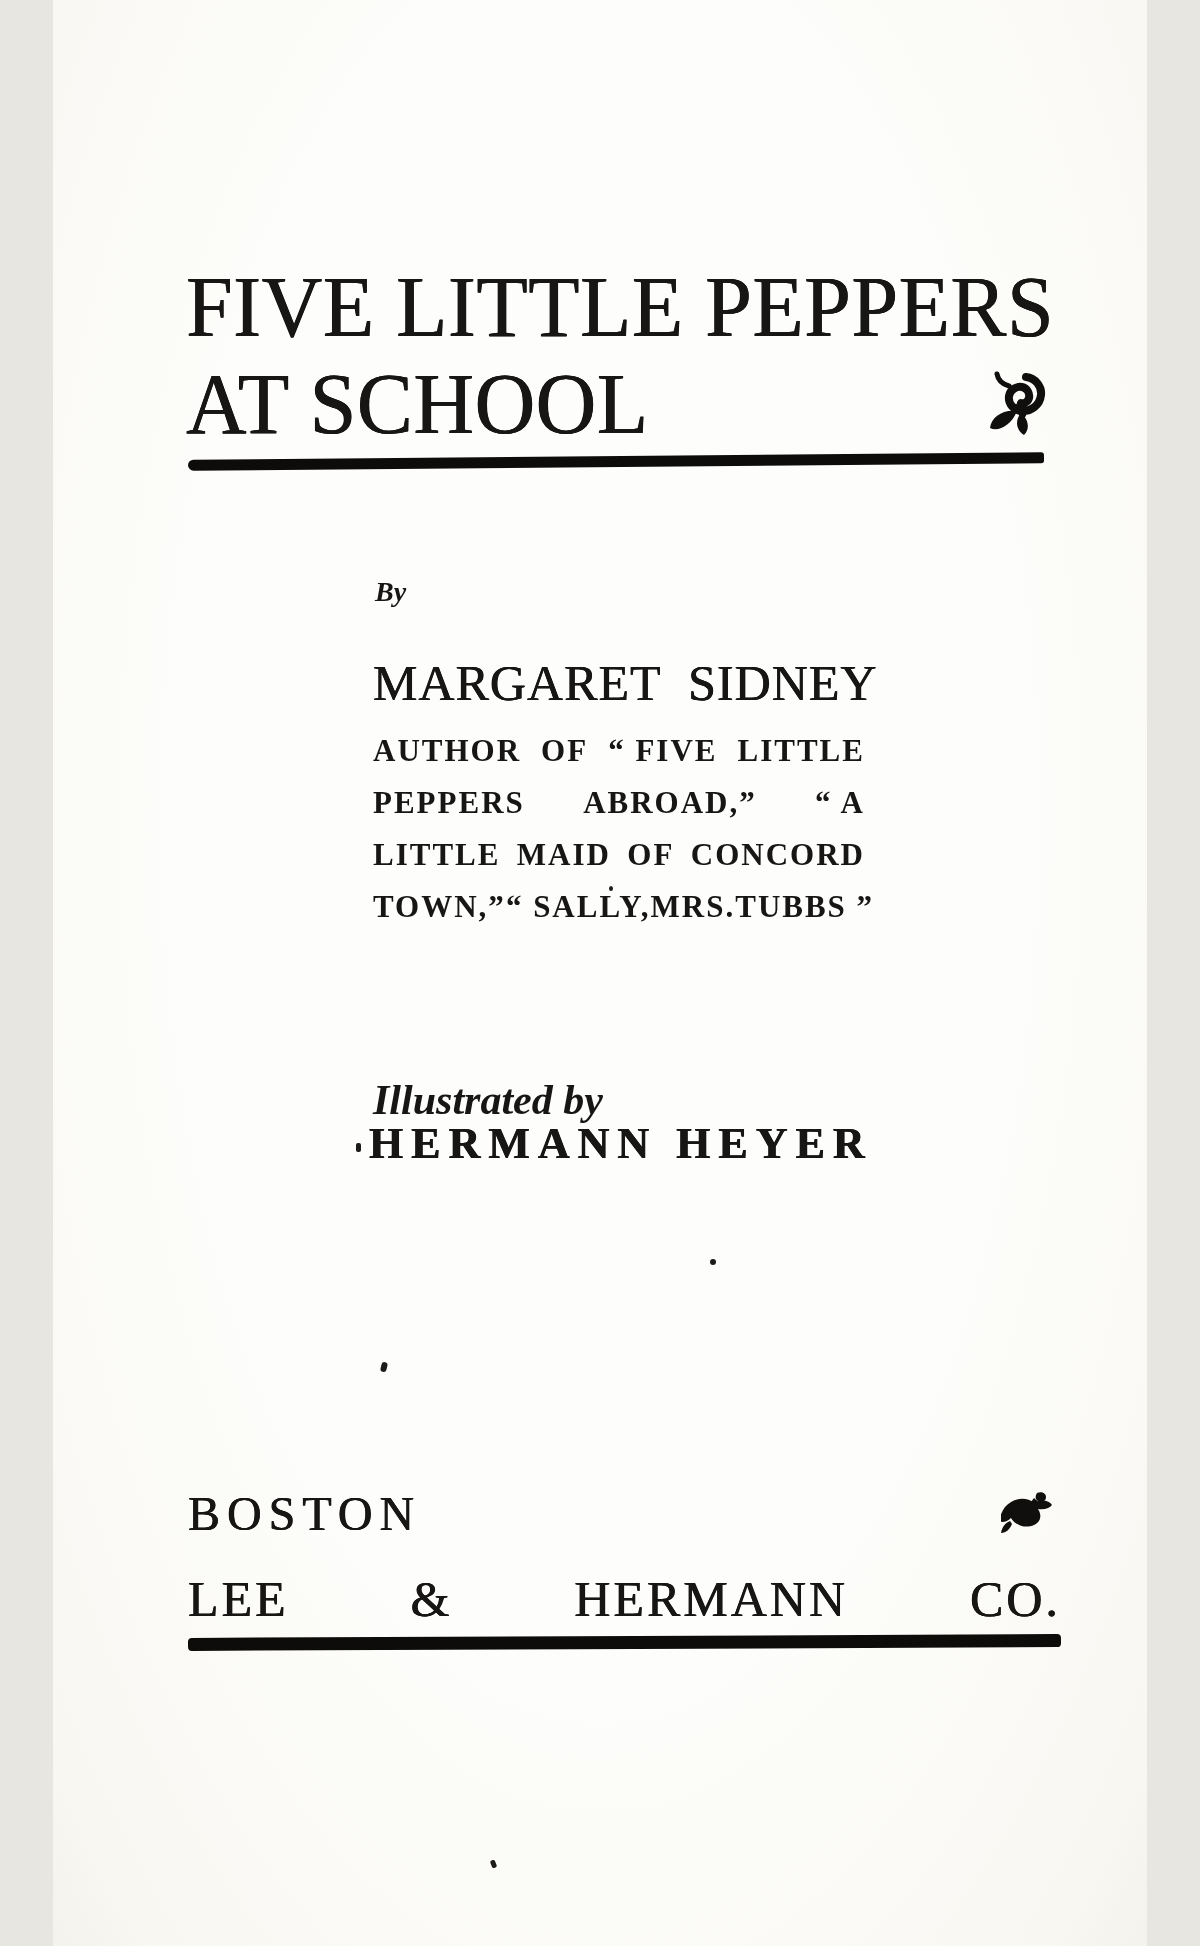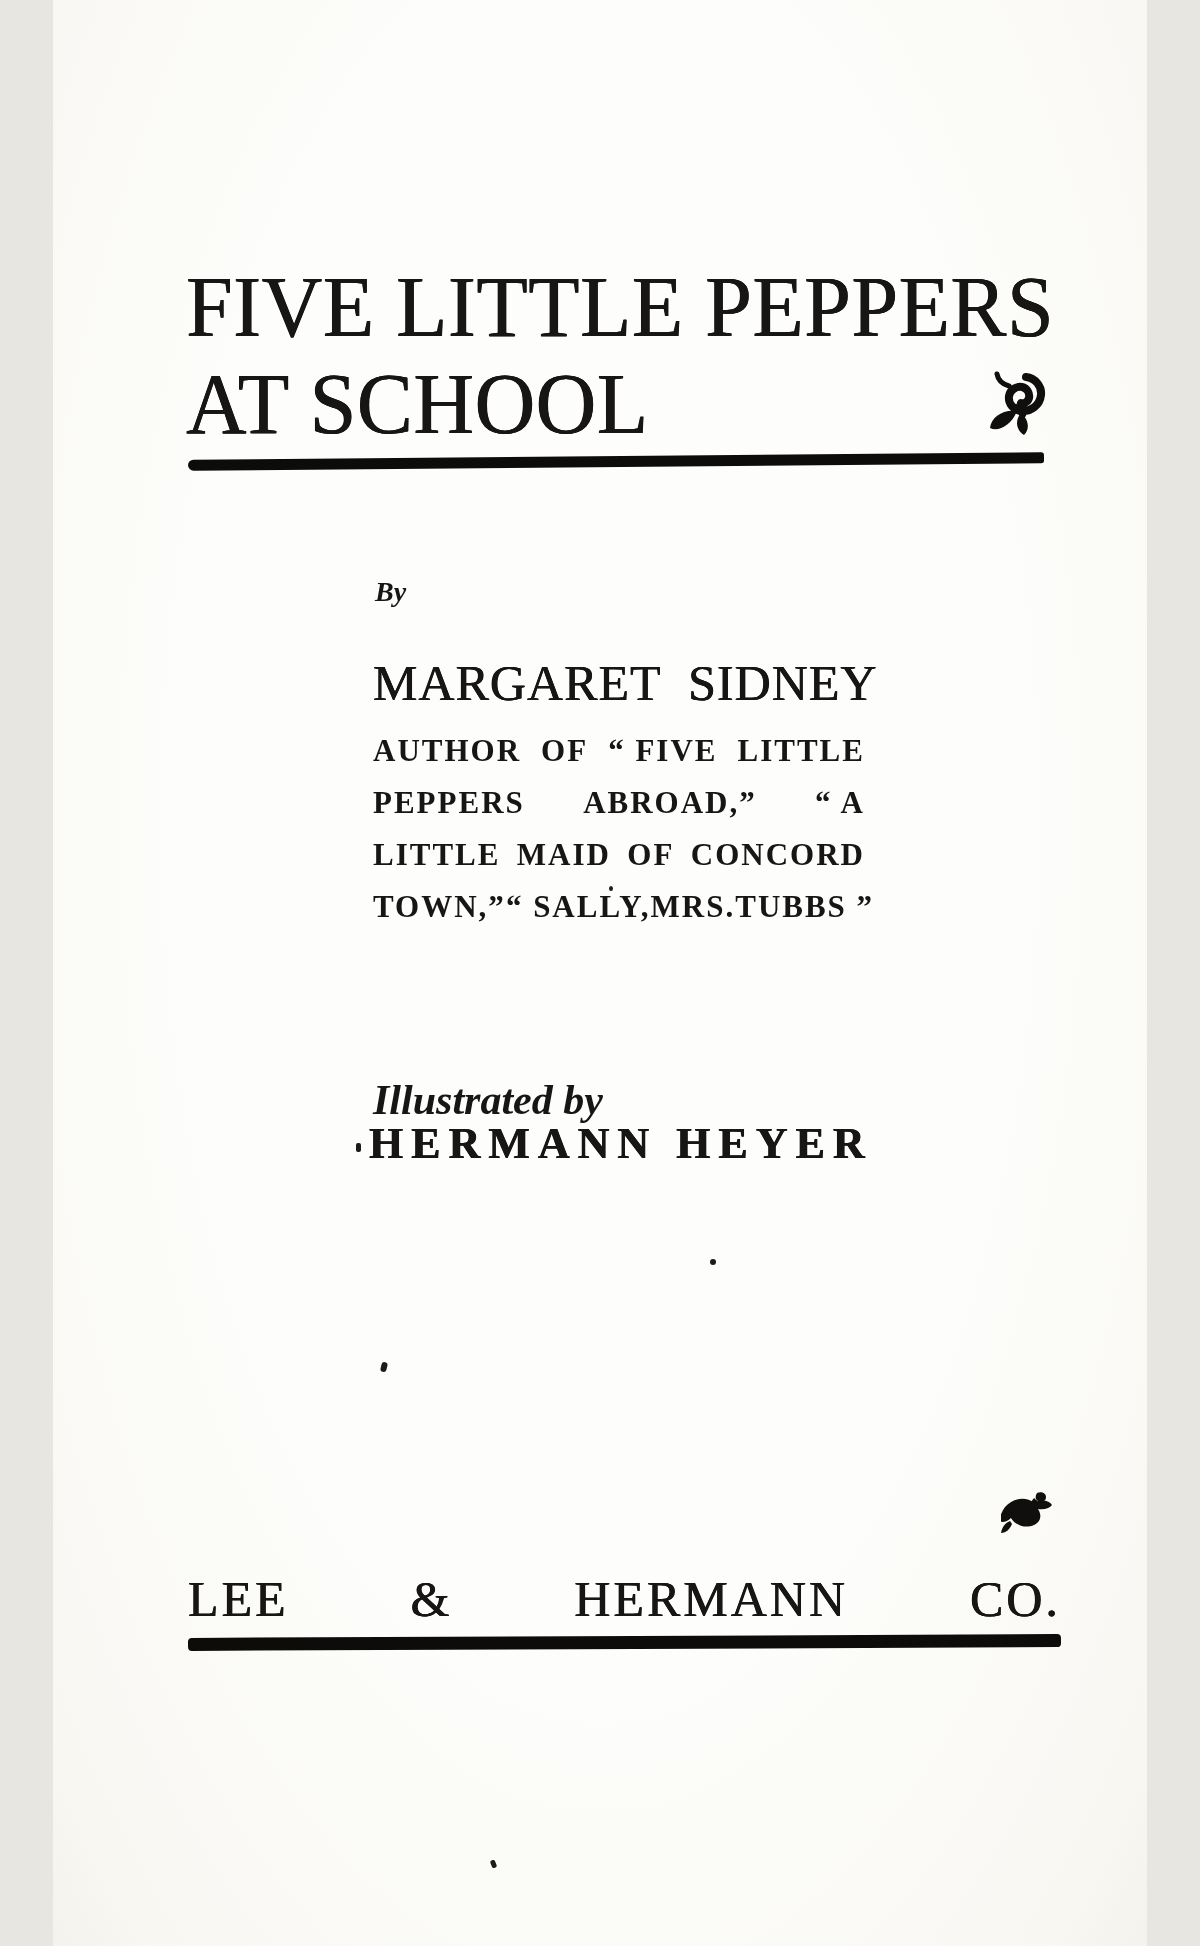--- a/index.html
+++ b/index.html
@@ -103,20 +103,21 @@
     <div class="credit-line">
       <span>TOWN,”</span>
       <span>“ SALLY,</span>
       <span>MRS.TUBBS ”</span>
     </div>
   </div>
 
   <div class="abs illus-label">Illustrated by</div>
   <div class="abs illustrator inked">HERMANN HEYER</div>
 
+  <div class="abs city inked">BOSTON</div>
 
   <svg class="abs orn orn-bottom" width="58" height="50" viewBox="0 0 58 50" aria-hidden="true">
     <path d="M36 3c4-2 9 0 9 4 0 4-4 6-8 4-2-1-3-3-2-6z" fill="currentColor"></path>
     <path d="M33 8l8 7-5 4-6-7z" fill="currentColor"></path>
     <path d="M4 17c8-9 21-11 29-4 7-4 15-3 18 2-3 4-9 5-14 4 4 6 3 13-4 16-9 4-19 0-23-7-4 4-9 5-12 3 1-5 3-10 6-14z" fill="currentColor"></path>
     <path d="M11 34c-2 5-6 9-11 9 1-6 4-10 9-12z" fill="currentColor"></path>
   </svg>
 
   <div class="abs publisher inked">
     <span>LEE</span>

